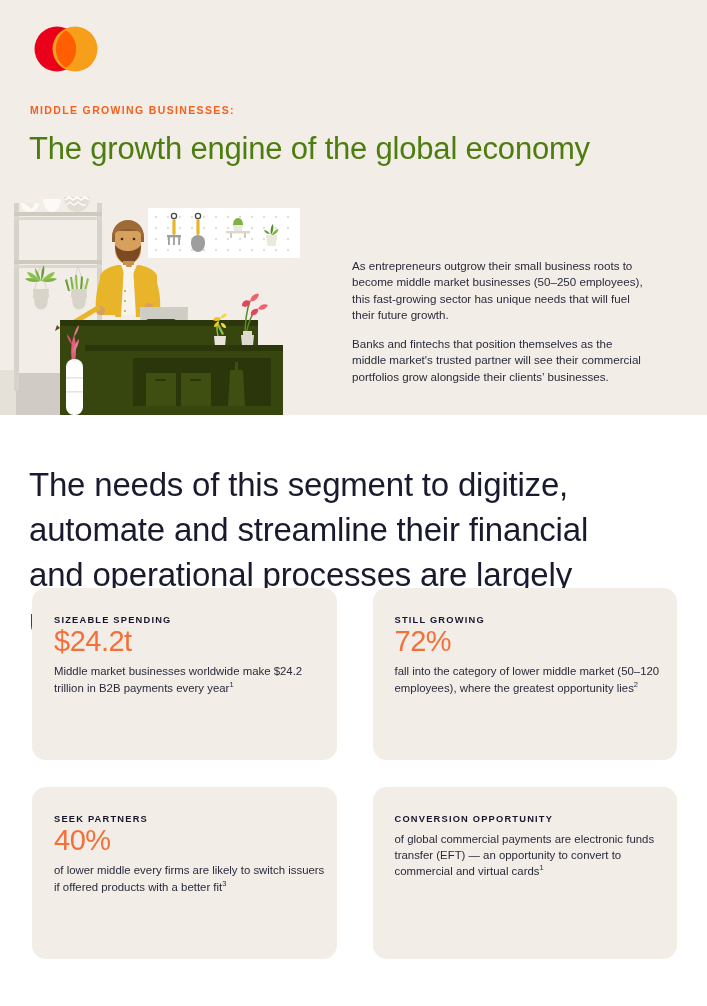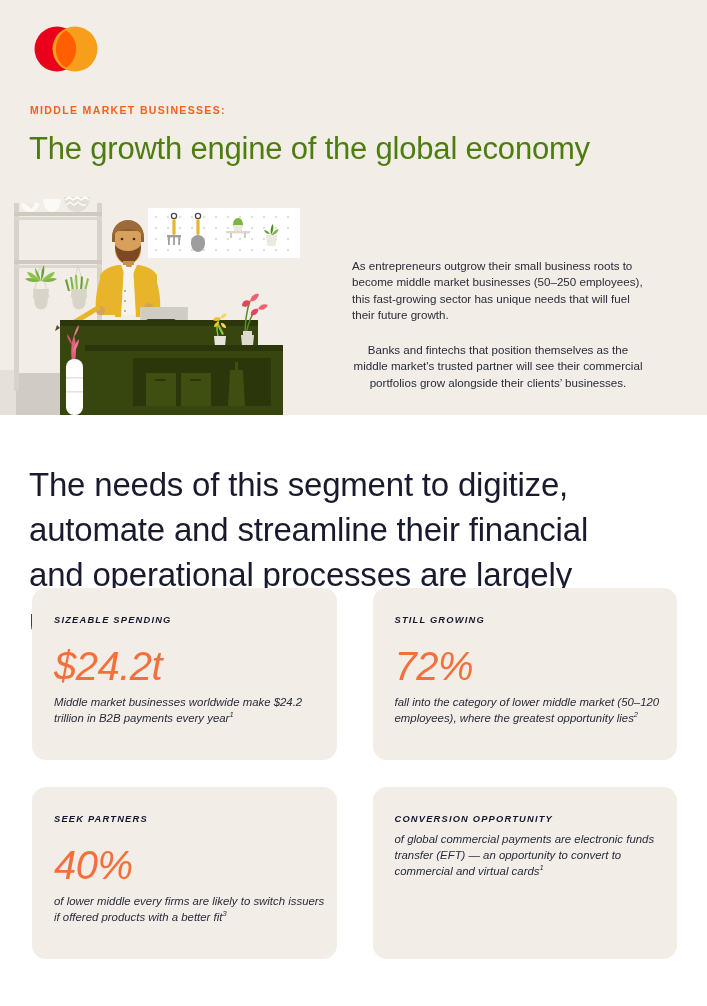--- a/index.html
+++ b/index.html
@@ -24,46 +24,46 @@
   }
   .hero-title {
     position: absolute; left: 29px; top: 130px; width: 640px;
     font-size: 31px; font-weight: 400; color: #4d7c0f;
     letter-spacing: -0.2px; line-height: 1.2;
   }
   .hero-copy { position: absolute; left: 352px; top: 213px; width: 292px; }
   .hero-copy p {
     font-size: 11.6px; line-height: 1.42; color: #2a2a3c; font-weight: 500; margin-top: 45px;
   }
-  .hero-copy p + p { margin-top: 18px; text-align: center; }
+  .hero-copy p + p { margin-top: 12px; }
 
   
   .illo { position: absolute; left: 0; top: 195px; width: 330px; height: 220px; }
 
   
   .sec-title {
     position: absolute; left: 29px; top: 462px; width: 600px;
     font-size: 33px; font-weight: 300; color: #1a1a2e; line-height: 1.37;
     letter-spacing: -0.2px;
   }
 
   .cards { position: absolute; left: 32px; top: 588px; width: 645px; }
   .card-row { display: flex; gap: 36px; }
   .card-row + .card-row { margin-top: 27px; }
   .card {
     width: 305px; background: #f2ede6; border-radius: 14px;
-    padding: 27px 8px 30px 22px; min-height: 172px; font-style: italic;
+    padding: 27px 8px 30px 22px; min-height: 172px;
   }
   .card-label {
     font-size: 9.3px; font-weight: bold; letter-spacing: 1.2px;
     color: #15152b; text-transform: uppercase;
   }
   .card-stat {
-    font-size: 40px; font-weight: 300; color: #f4703a;
-    line-height: 1.05; margin-top: 20px; letter-spacing: -0.5px;
+    font-size: 29px; font-weight: 300; color: #f4703a;
+    line-height: 1.05; margin-top: 1px; letter-spacing: -0.5px;
   }
   .card-desc {
     font-size: 11.4px; line-height: 1.42; color: #2a2a3c;
     font-weight: 500; margin-top: 7px;
   }
   .card-desc sup { font-size: 7.5px; }
 </style>
 </head>
 <body>
 
@@ -72,21 +72,21 @@
   <div class="hero">
 
     <div class="logo">
       <svg viewBox="0 0 72 46" width="72" height="46">
         <circle cx="27" cy="23" r="22.5" fill="#eb001b"></circle>
         <circle cx="45" cy="23" r="22.5" fill="#f79e1b"></circle>
         <path d="M36 4.2a22.5 22.5 0 000 37.6A22.5 22.5 0 0036 4.2z" fill="#ff5f00"></path>
       </svg>
     </div>
 
-    <div class="eyebrow">MIDDLE MARKET BUSINESSES:</div>
+    <div class="eyebrow">MIDDLE GROWING BUSINESSES:</div>
     <h1 class="hero-title">The growth engine of the global economy</h1>
 
     <div class="hero-copy">
       <p>As entrepreneurs outgrow their small business roots to become middle market businesses (50–250 employees), this fast-growing sector has unique needs that will fuel their future growth.</p>
       <p>Banks and fintechs that position themselves as the middle market's trusted partner will see their commercial portfolios grow alongside their clients’ businesses.</p>
     </div>
 
     <svg class="illo" viewBox="0 0 330 220" width="330" height="220">
 
       <rect x="0" y="178" width="200" height="42" fill="#d0ccc5"></rect>

